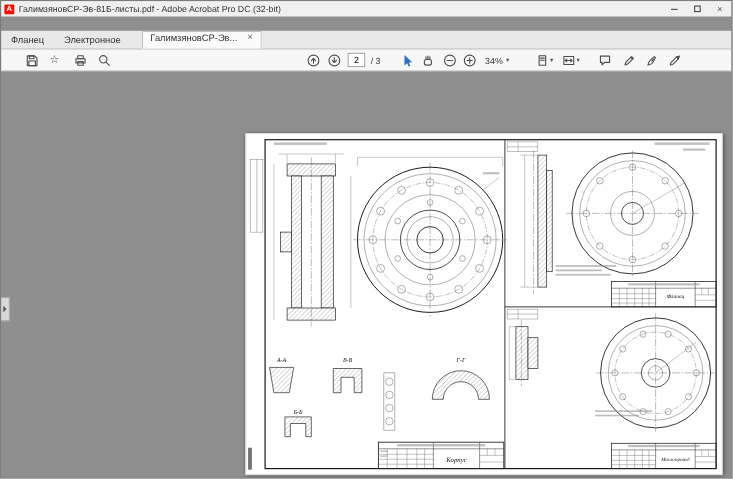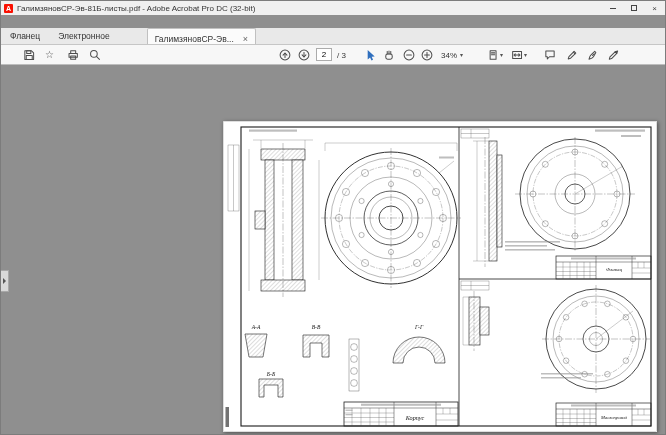--- a/index.html
+++ b/index.html
@@ -20,22 +20,22 @@
 
   
   .menubar{position:absolute;top:14px;left:0;width:100%;height:13px;background:#f0f0f0;
     display:flex;align-items:center;padding-left:3px;border-bottom:1px solid #e4e4e4}
   .menu-item{font-size:7.5px;color:#222;padding:0 5px;white-space:nowrap}
 
   
   .tabbar{position:absolute;top:27px;left:0;width:100%;height:17px;background:#e9e9e9;
     border-bottom:1px solid #c6c6c6;display:flex;align-items:flex-end}
   .tab-plain{font-size:8.5px;color:#333;padding:0 9px;line-height:16px;white-space:nowrap}
-  .doc-tab{margin-left:28px;height:16px;background:#fbfbfb;border:1px solid #c0c0c0;border-bottom:none;
-    display:flex;align-items:flex-end;padding:0 7px;font-size:8.5px;color:#333;border-radius:2px 2px 0 0;white-space:nowrap}
+  .doc-tab{margin-left:10px;height:16px;background:#fbfbfb;border:1px solid #c0c0c0;border-bottom:none;
+    display:flex;align-items:flex-start;padding:0 7px;font-size:8.5px;color:#333;border-radius:2px 2px 0 0;white-space:nowrap}
   .tab-close{margin-left:9px;color:#666;font-size:9px;line-height:9px}
 
   
   .toolbar{position:absolute;top:44px;left:0;width:100%;height:20px;background:#f7f7f7;border-bottom:1px solid #bdbdbd}
   .tb{position:absolute;top:3px;height:14px;display:flex;align-items:center;justify-content:center;
     background:none;border:none;padding:0;gap:1px;cursor:default}
   .tb svg{stroke:#4d4d4d;fill:none;stroke-width:1.1;stroke-linecap:round;stroke-linejoin:round}
   .star-glyph{font-size:10px;color:#4d4d4d;line-height:10px}
   .page-input{position:absolute;left:315px;top:3px;width:16px;height:13px;font-size:8px;text-align:center;
     border:1px solid #ababab;background:#fff;padding:0;font-family:inherit}

